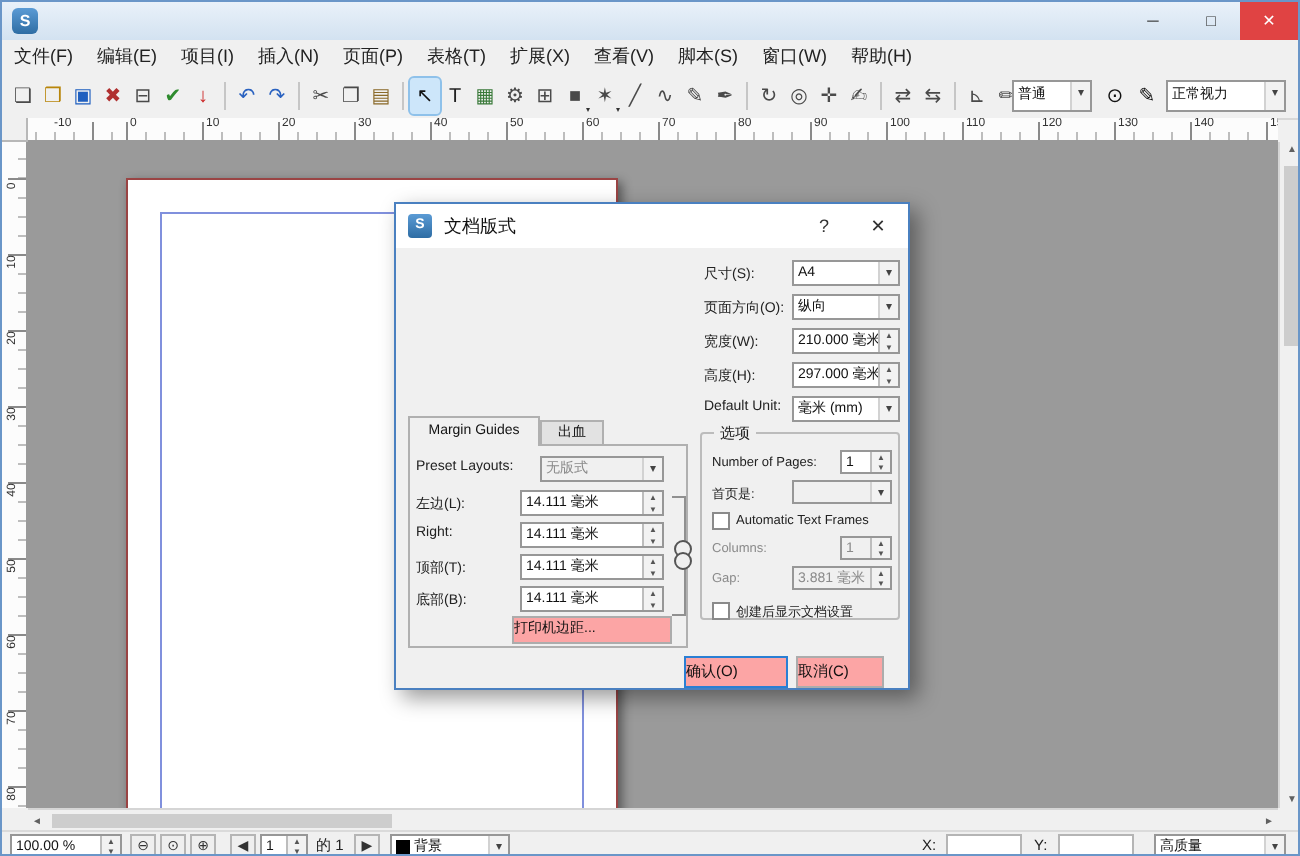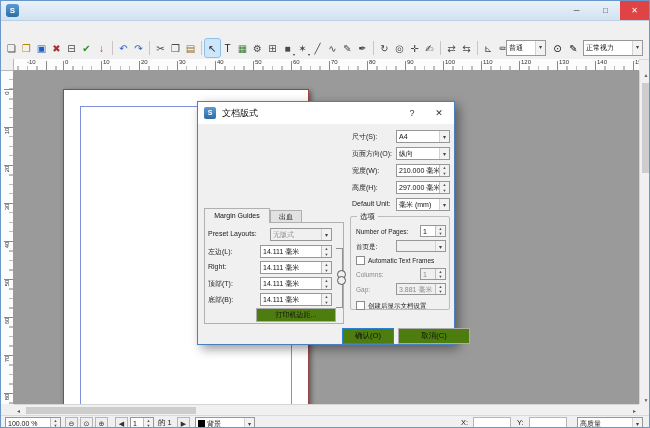--- a/index.html
+++ b/index.html
@@ -21,21 +21,21 @@
   .tarrow{position:absolute;right:0;bottom:0;font-size:4px;color:#333;line-height:4px;}
   .tsep{width:5px;height:14px;margin:0 1px;background:linear-gradient(90deg,transparent 2px,#c6c6c6 2px,#c6c6c6 3px,transparent 3px);}
   
   .combo,.spin{position:absolute;display:flex;align-items:stretch;background:#fff;border:1px solid #979797;box-sizing:border-box;overflow:hidden;}
   .cv,.sv{flex:1;font-size:7px;line-height:12px;padding-left:2px;white-space:nowrap;overflow:hidden;color:#111;}
   .ca{width:9px;font-size:6px;line-height:12px;text-align:center;color:#444;background:#f2f2f2;border-left:1px solid #d2d2d2;}
   .sb{width:9px;display:flex;flex-direction:column;border-left:1px solid #bdbdbd;background:#f2f2f2;}
   .sb span{flex:1;font-size:4px;line-height:5px;text-align:center;color:#555;}
   .disabled{background:#f0f0f0;}
   .disabled .cv,.disabled .sv{color:#8a8a8a;}
-  .pbtn{position:absolute;background:#4d7c0f;border:1px solid #acacac;box-sizing:border-box;text-align:center;}
+  .pbtn{position:absolute;background:#fca5a5;border:1px solid #acacac;box-sizing:border-box;text-align:left;}
   .cb{position:absolute;width:9px;height:9px;background:#fff;border:1px solid #8a8a8a;box-sizing:border-box;}
   
   .corner{position:absolute;left:0;top:58px;width:13px;height:12px;background:#f0f0f0;border-right:1px solid #b8b8b8;border-bottom:1px solid #b8b8b8;box-sizing:border-box;}
   .hruler{position:absolute;left:13px;top:58px;width:625px;height:12px;background:#fcfcfc;border-bottom:1px solid #9a9a9a;box-sizing:border-box;overflow:hidden;}
   .hticks{position:absolute;inset:0;background-image:repeating-linear-gradient(90deg,#8a8a8a 0 1px,transparent 1px 38px),repeating-linear-gradient(90deg,#bdbdbd 0 1px,transparent 1px 9.5px);background-size:100% 9px,100% 4px;background-position:49px bottom,49px bottom;background-repeat:repeat-x,repeat-x;}
   .hrl{position:absolute;top:0;font-size:6px;color:#333;}
   .vruler{position:absolute;left:0;top:70px;width:13px;height:333px;background:#fcfcfc;border-right:1px solid #9a9a9a;box-sizing:border-box;overflow:hidden;}
   .vticks{position:absolute;inset:0;background-image:repeating-linear-gradient(180deg,#8a8a8a 0 1px,transparent 1px 38px),repeating-linear-gradient(180deg,#bdbdbd 0 1px,transparent 1px 9.5px);background-size:9px 100%,4px 100%;background-position:100% 18px,100% 18px;background-repeat:repeat-y,repeat-y;}
   .vrl{position:absolute;left:-1px;width:13px;text-align:center;font-size:6px;color:#333;transform:rotate(-90deg);}
   .canvas{position:absolute;left:13px;top:70px;width:625px;height:333px;background:#9a9a9a;overflow:hidden;}
@@ -88,20 +88,21 @@
 
 <div class="screen">
 
   <div class="titlebar">
     <div class="appicon">S</div>
     <div class="wbtn" style="right:58px">─</div>
     <div class="wbtn" style="right:29px">□</div>
     <div class="wbtn close" style="right:0">✕</div>
   </div>
 
+  <div class="menubar"><span class="mitem">文件(F)</span><span class="mitem">编辑(E)</span><span class="mitem">项目(I)</span><span class="mitem">插入(N)</span><span class="mitem">页面(P)</span><span class="mitem">表格(T)</span><span class="mitem">扩展(X)</span><span class="mitem">查看(V)</span><span class="mitem">脚本(S)</span><span class="mitem">窗口(W)</span><span class="mitem">帮助(H)</span></div>
 
   <div class="toolbar">
     <div class="titems">
         <span class="ticon">
           <span style="color: rgb(74, 74, 74);">❏</span>
         </span>
         <span class="ticon">
           <span style="color: rgb(184, 134, 11);">❒</span>
         </span>
         <span class="ticon">
@@ -441,19 +442,19 @@
             <span>▲</span>
             <span>▼</span>
           </span>
         </div>
       <span class="cb" style="left:158px;top:177px"></span>
       <span class="olabel" style="left:170px;top:178px">创建后显示文档设置</span>
 
       <div class="pbtn okbtn btnlabel" style="left:144px;top:204px;width:52px;height:16px">
         <span>确认(O)</span>
       </div>
-      <div class="pbtn btnlabel" style="left:200px;top:204px;width:72px;height:16px">
+      <div class="pbtn btnlabel" style="left:200px;top:204px;width:44px;height:16px">
         <span>取消(C)</span>
       </div>
     </div>
   </div>
 
 </div>
 
 </body></html>

